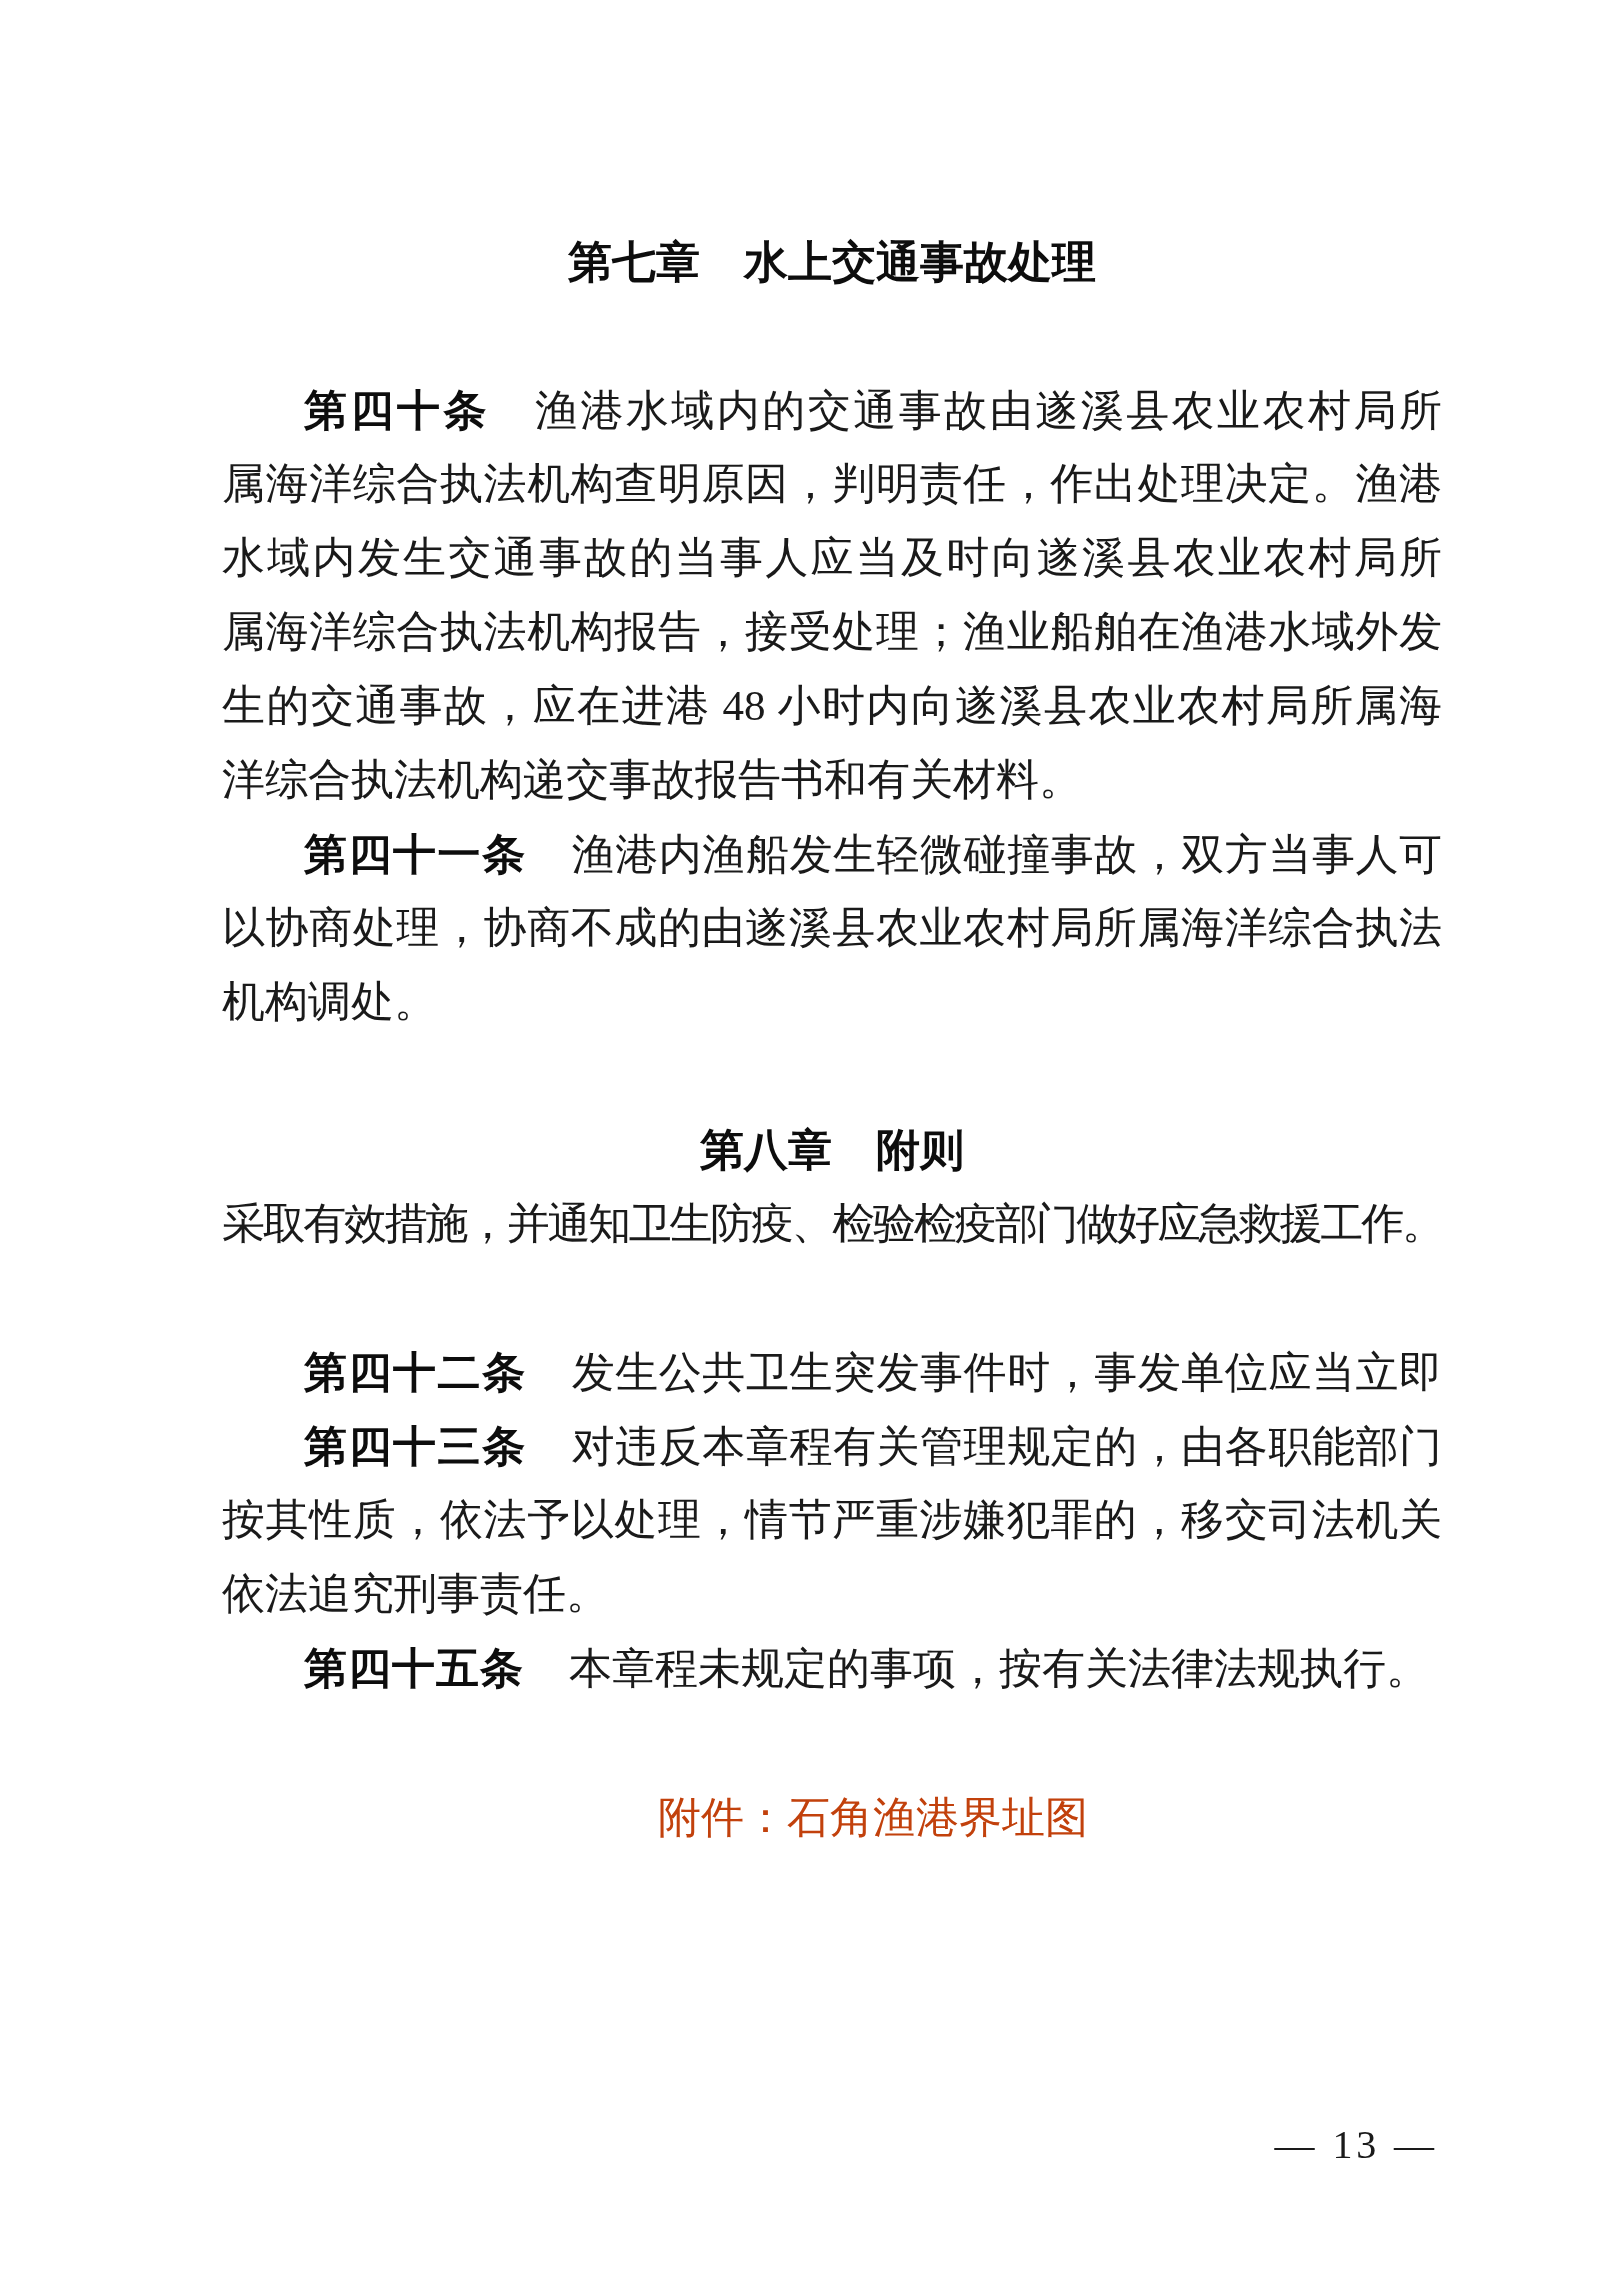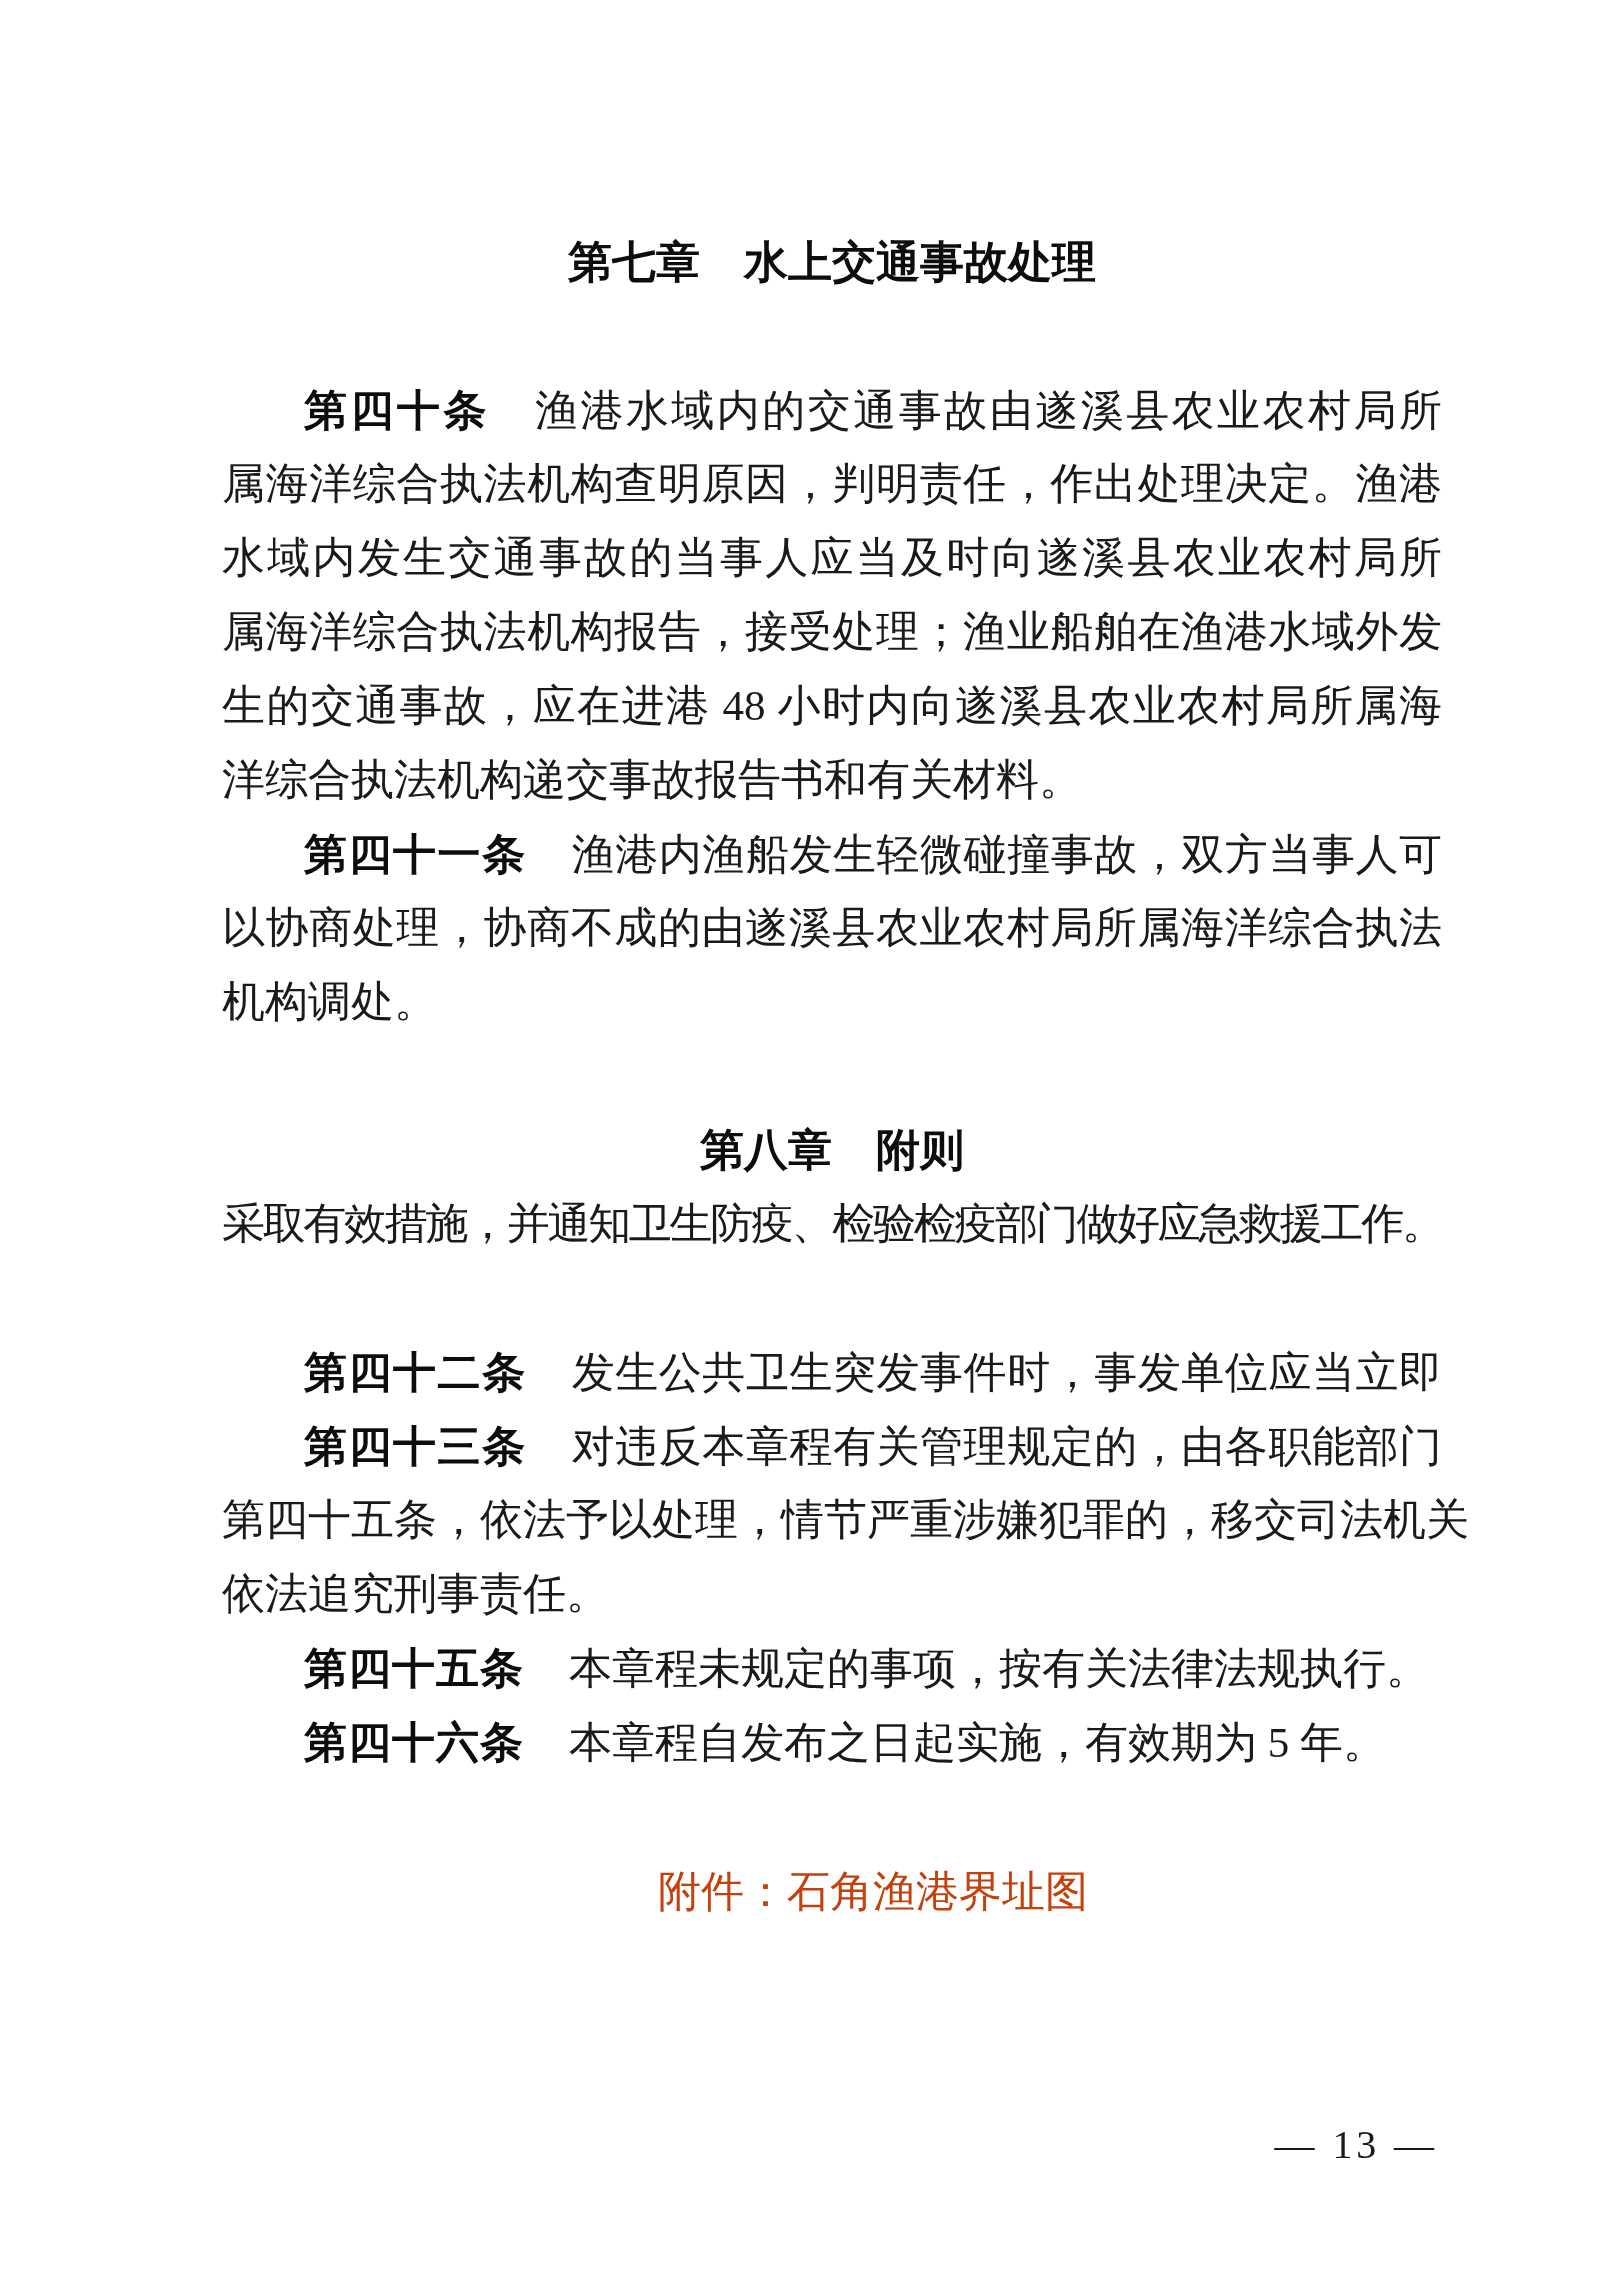--- a/index.html
+++ b/index.html
@@ -107,28 +107,27 @@
 
     <div class="chapter-heading gap-above-heading">第八章　附则</div>
 
     <div>
       <div class="line tight">采取有效措施，并通知卫生防疫、检验检疫部门做好应急救援工作。</div>
       <div class="line first gap-above-article"><span class="art-num">第四十二条</span><span>发生公共卫生突发事件时，事发单位应当立即</span></div>
     </div>
 
     <div>
       <div class="line first"><span class="art-num">第四十三条</span><span>对违反本章程有关管理规定的，由各职能部门</span></div>
-      <div class="line">第四十五条，依法予以处理，情节严重涉嫌犯罪的，移交司法机关</div>
+      <div class="line">按其性质，依法予以处理，情节严重涉嫌犯罪的，移交司法机关</div>
       <div class="line last">依法追究刑事责任。</div>
     </div>
 
 
     <div class="line first last"><span class="art-num">第四十五条</span><span>本章程未规定的事项，按有关法律法规执行。</span></div>
 
-    <div class="line first last"><span class="art-num">第四十六条</span><span>本章程自发布之日起实施，有效期为 5 年。</span></div>
 
     <div class="attachment-line gap-above-attachment">附件：石角渔港界址图</div>
 
   </div>
 
   <div class="page-number">— 13 —</div>
 </div>
 
 
 </body></html>

